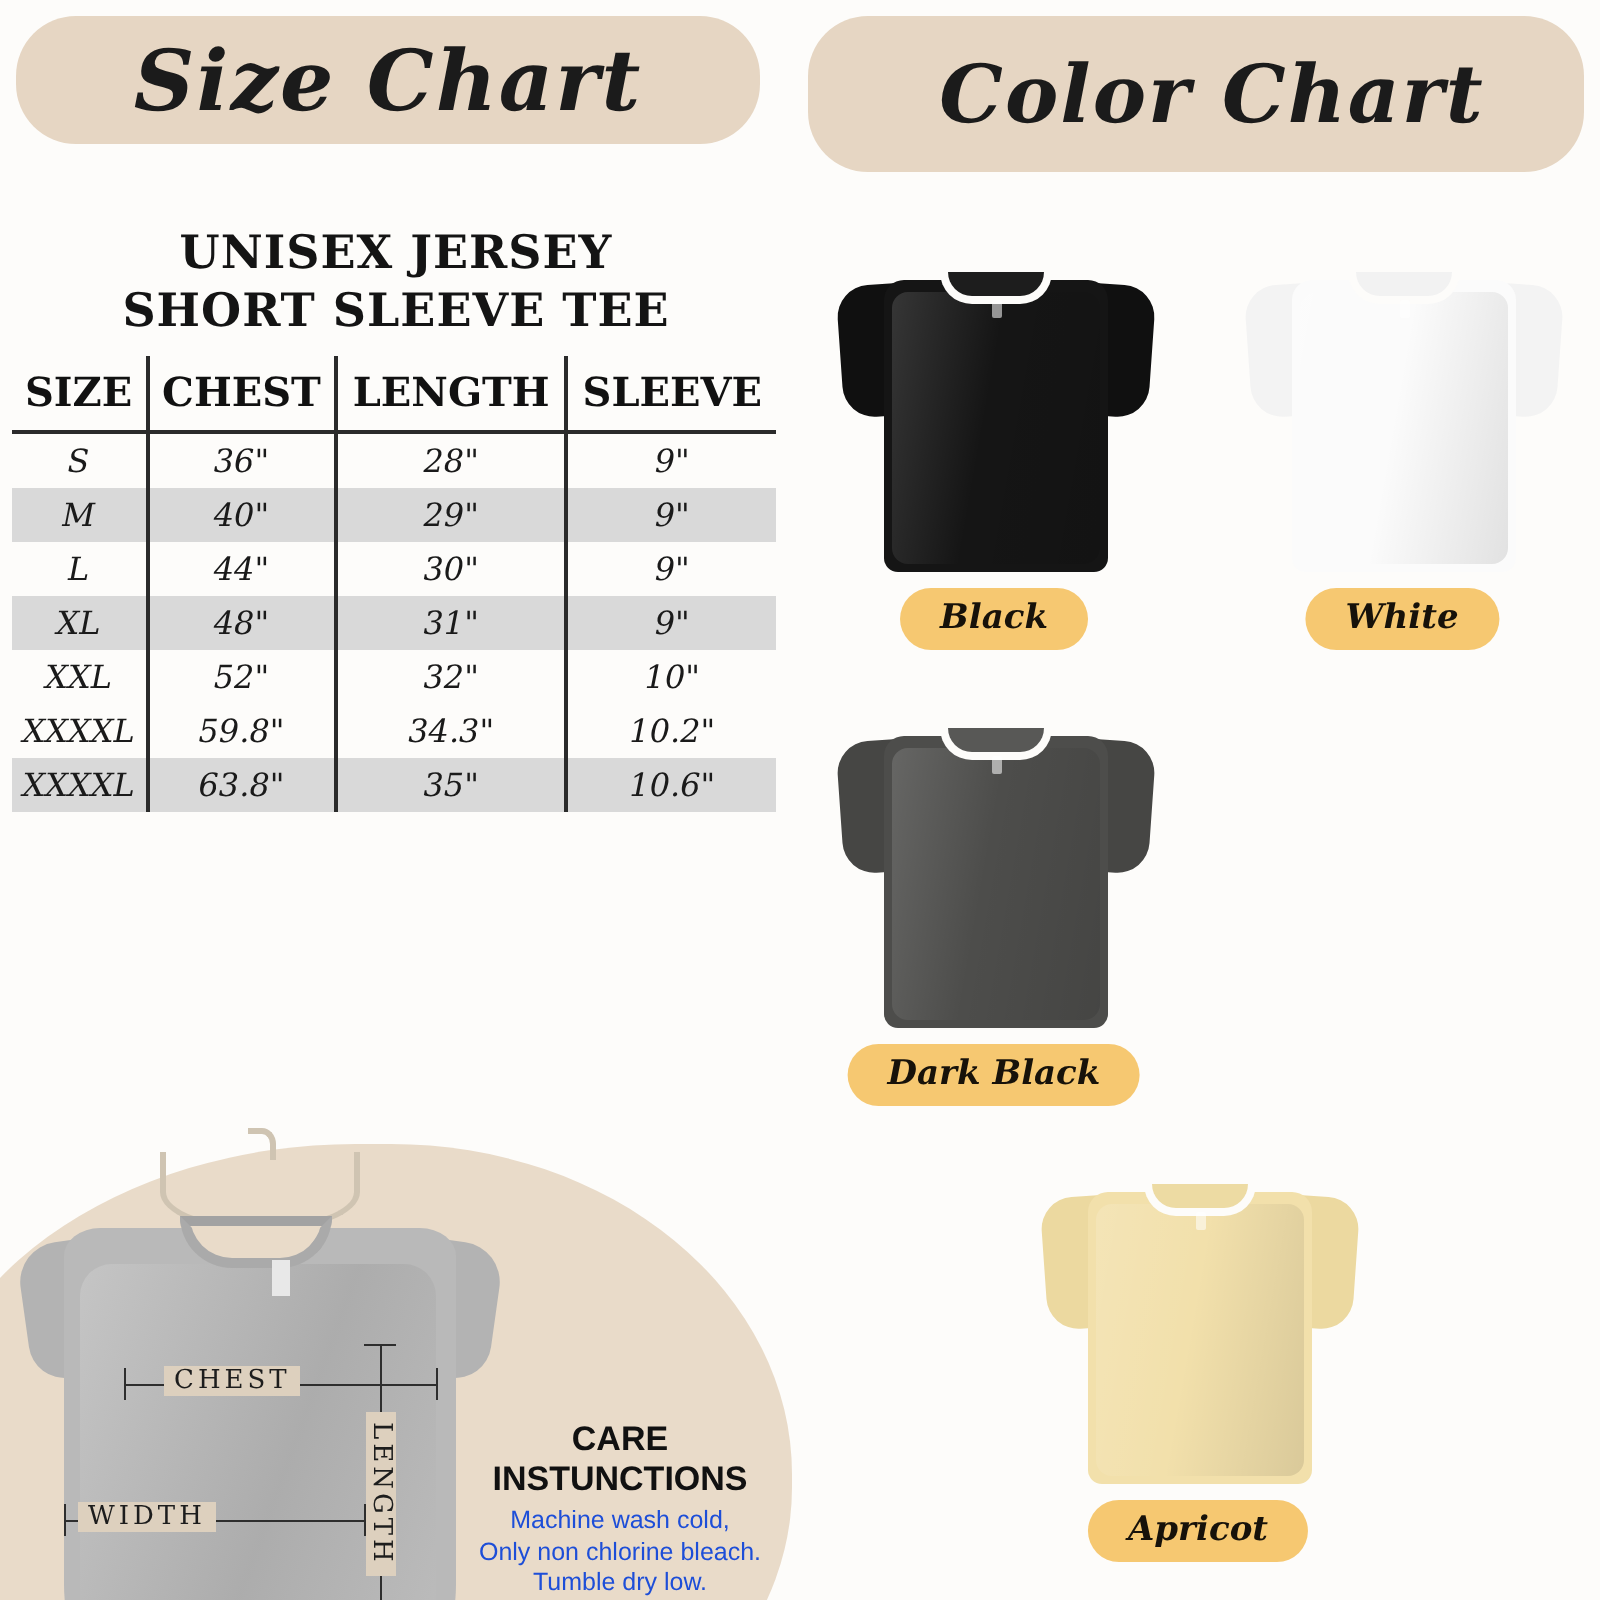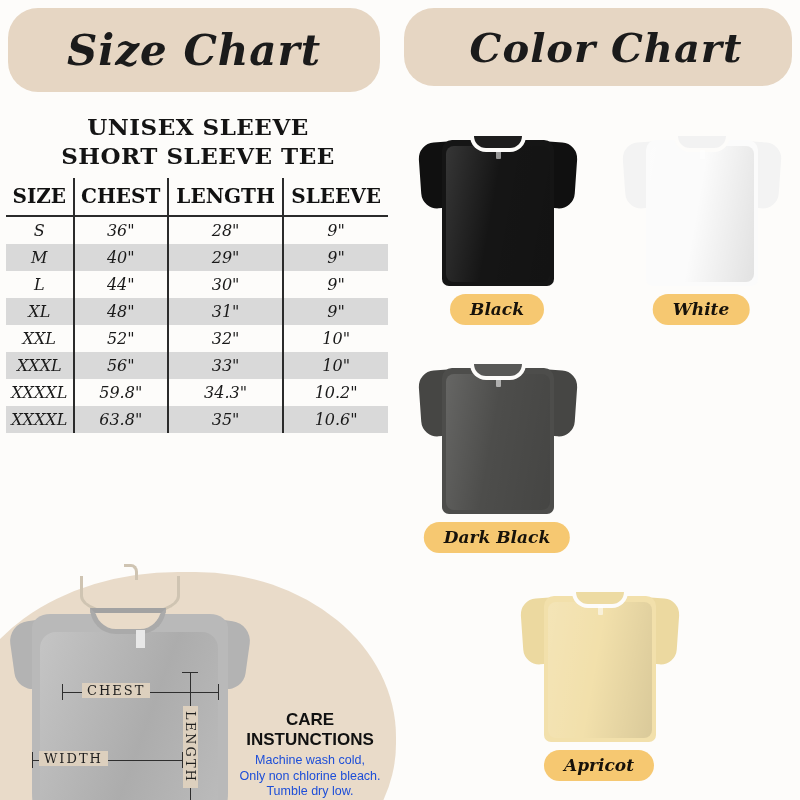--- a/index.html
+++ b/index.html
@@ -19,21 +19,21 @@
     border-radius:30px;
     display:flex; align-items:center; justify-content:center;
   }
   .banner-text {
     font-family:"DejaVu Serif", serif;
     font-style:italic;
     font-weight:bold;
     color:#1b1b1b;
     letter-spacing:1px;
   }
-  #banner-size { left:8px; top:8px; width:372px; height:84px; }
+  #banner-size { left:8px; top:8px; width:372px; height:64px; }
   #banner-size .banner-text { font-size:42px; }
   #banner-color { left:404px; top:8px; width:388px; height:78px; }
   #banner-color .banner-text { font-size:40px;margin-left:16px; }
 
   
   #left-col { position:absolute; left:0; top:96px; width:396px; height:704px; }
 
   .chart-title {
     text-align:center;
     font-family:"DejaVu Serif", serif;
@@ -239,21 +239,21 @@
 <div class="banner" id="banner-size" style="background: rgb(230, 214, 195);">
   <span class="banner-text">Size Chart</span>
 </div>
 <div class="banner" id="banner-color" style="background: rgb(230, 214, 195);">
   <span class="banner-text">Color Chart</span>
 </div>
 
 <div id="left-col">
 
   <div class="chart-title">
-    <div>UNISEX SLEEVE</div>
+    <div>UNISEX JERSEY</div>
     <div>SHORT SLEEVE TEE</div>
   </div>
 
   <table class="size-table">
     <thead>
       <tr>
         <th>SIZE</th>
         <th>CHEST</th>
         <th>LENGTH</th>
         <th>SLEEVE</th>
@@ -282,26 +282,20 @@
         <td style="background: rgb(217, 217, 217);">XL</td>
         <td style="background: rgb(217, 217, 217);">48"</td>
         <td style="background: rgb(217, 217, 217);">31"</td>
         <td style="background: rgb(217, 217, 217);">9"</td>
       </tr>
       <tr>
         <td>XXL</td>
         <td>52"</td>
         <td>32"</td>
         <td>10"</td>
-      </tr>
-      <tr class="shade">
-        <td style="background: rgb(217, 217, 217);">XXXL</td>
-        <td style="background: rgb(217, 217, 217);">56"</td>
-        <td style="background: rgb(217, 217, 217);">33"</td>
-        <td style="background: rgb(217, 217, 217);">10"</td>
       </tr>
       <tr>
         <td>XXXXL</td>
         <td>59.8"</td>
         <td>34.3"</td>
         <td>10.2"</td>
       </tr>
       <tr class="shade">
         <td style="background: rgb(217, 217, 217);">XXXXL</td>
         <td style="background: rgb(217, 217, 217);">63.8"</td>

